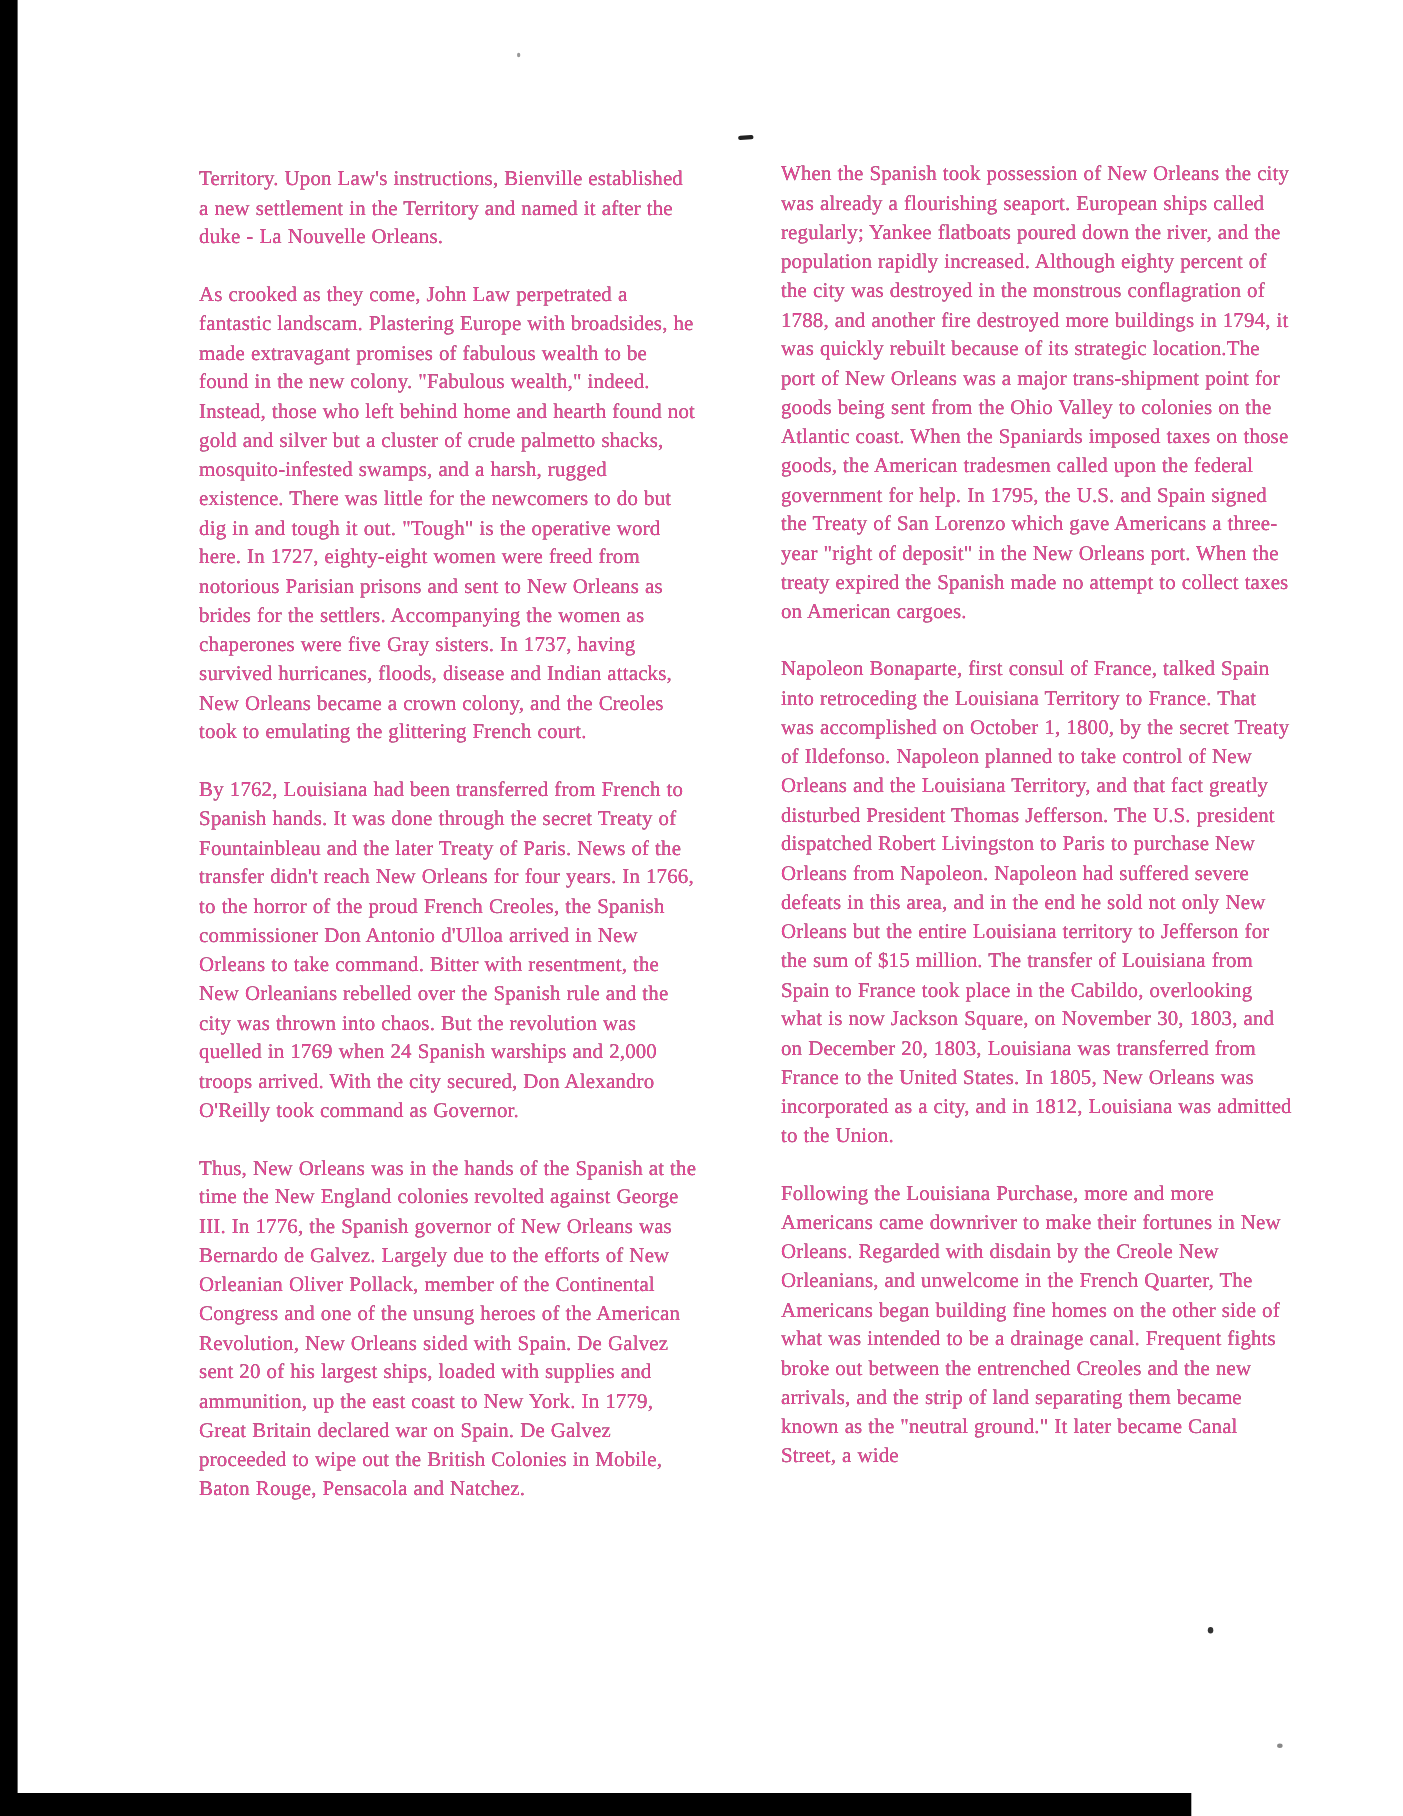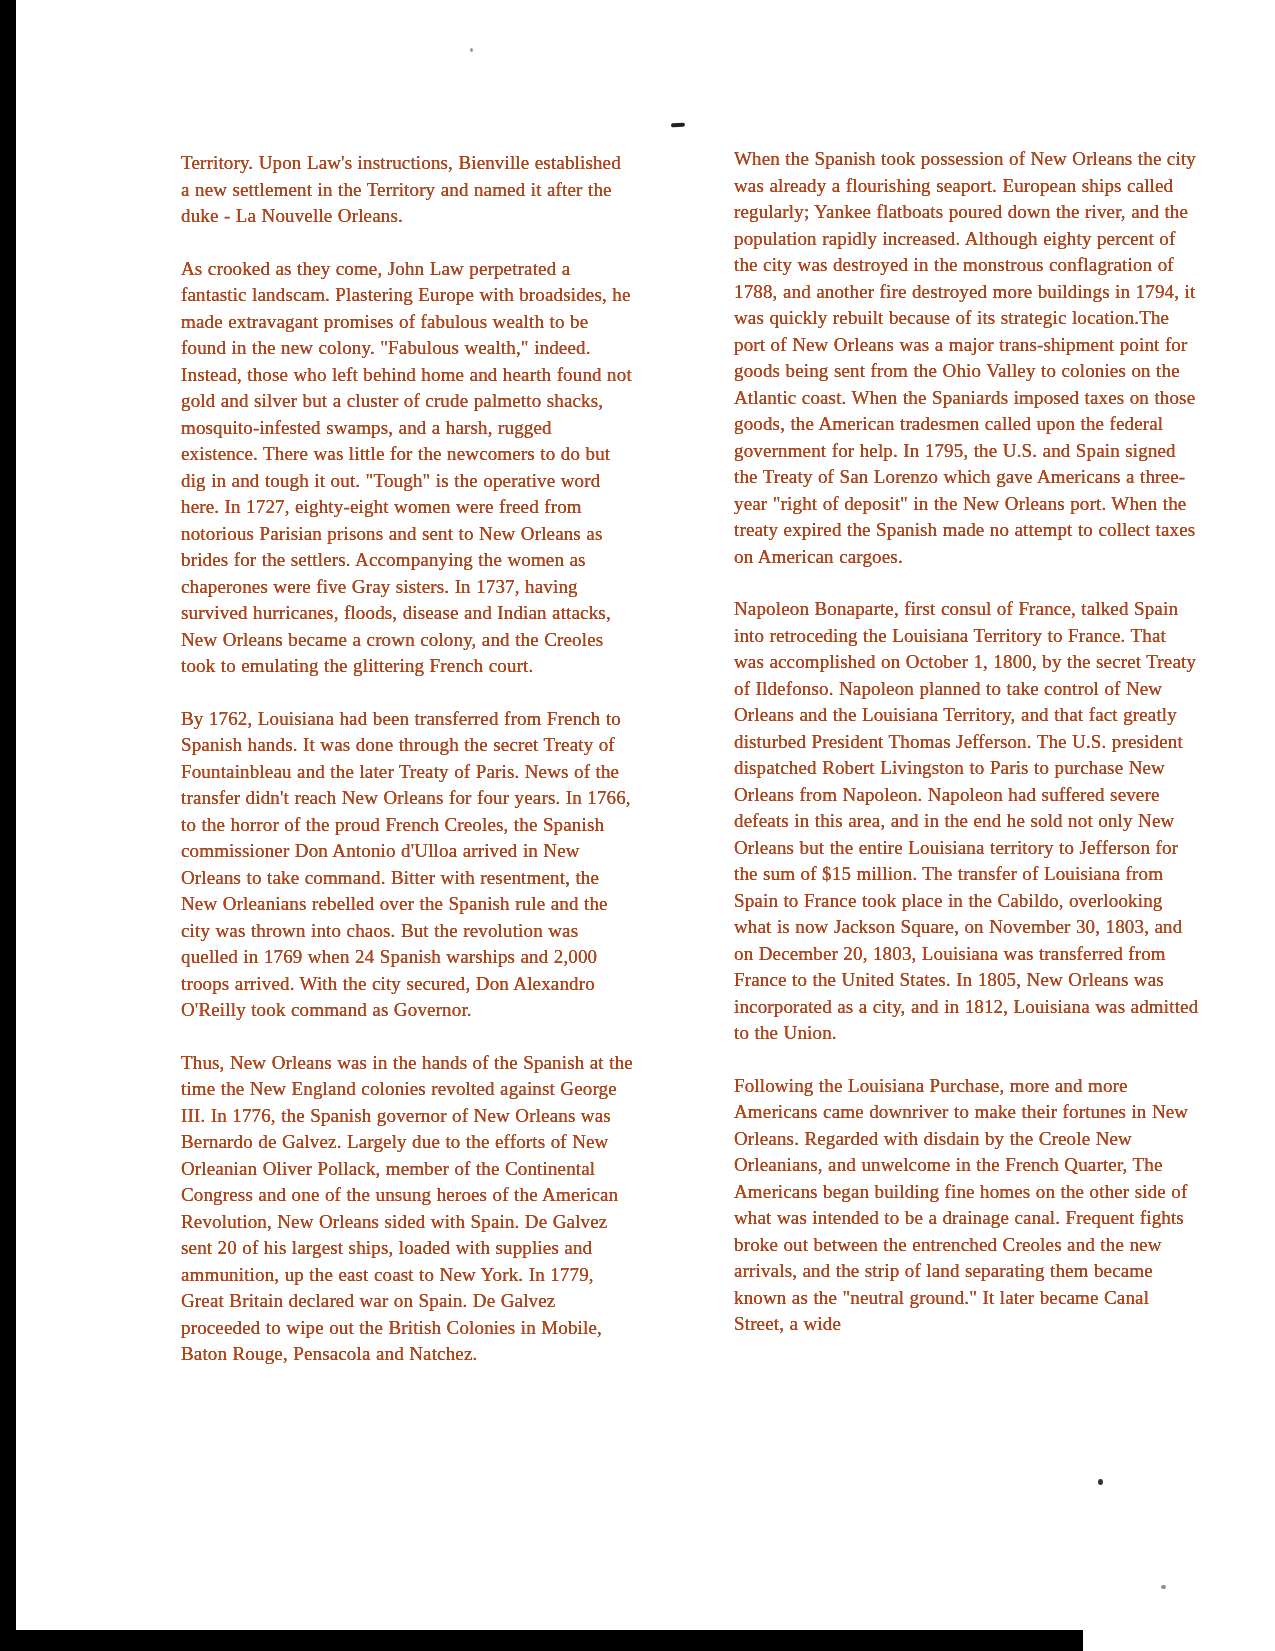--- a/index.html
+++ b/index.html
@@ -37,24 +37,24 @@
     transform: rotate(-4deg);
   }
   .speck { position: absolute; background: #555; border-radius: 50%; }
   .speck-a { left: 1098px; top: 1479px; width: 5px; height: 6px; background:#333; }
   .speck-b { left: 1161px; top: 1585px; width: 5px; height: 4px; background:#888; }
   .speck-c { left: 470px;  top: 48px;  width: 3px; height: 4px; background:#999; }
   
   .col {
     position: absolute;
     top: 150px;
-    color: #c2410c;
+    color: #ec4899;
   }
   .col-left  { left: 181px; width: 452px; }
-  .col-right { left: 734px; width: 466px; top: 146px; }
+  .col-right { left: 710px; width: 466px; top: 146px; }
   .col p {
     margin: 0 0 26px 0;
     font-size: 19px;
     line-height: 26.5px;
     letter-spacing: 0.15px;
     word-spacing: 0.5px;
     text-align: left;
     text-shadow: 0 0 0.6px rgba(10,10,10,0.85);
   }
 </style>

